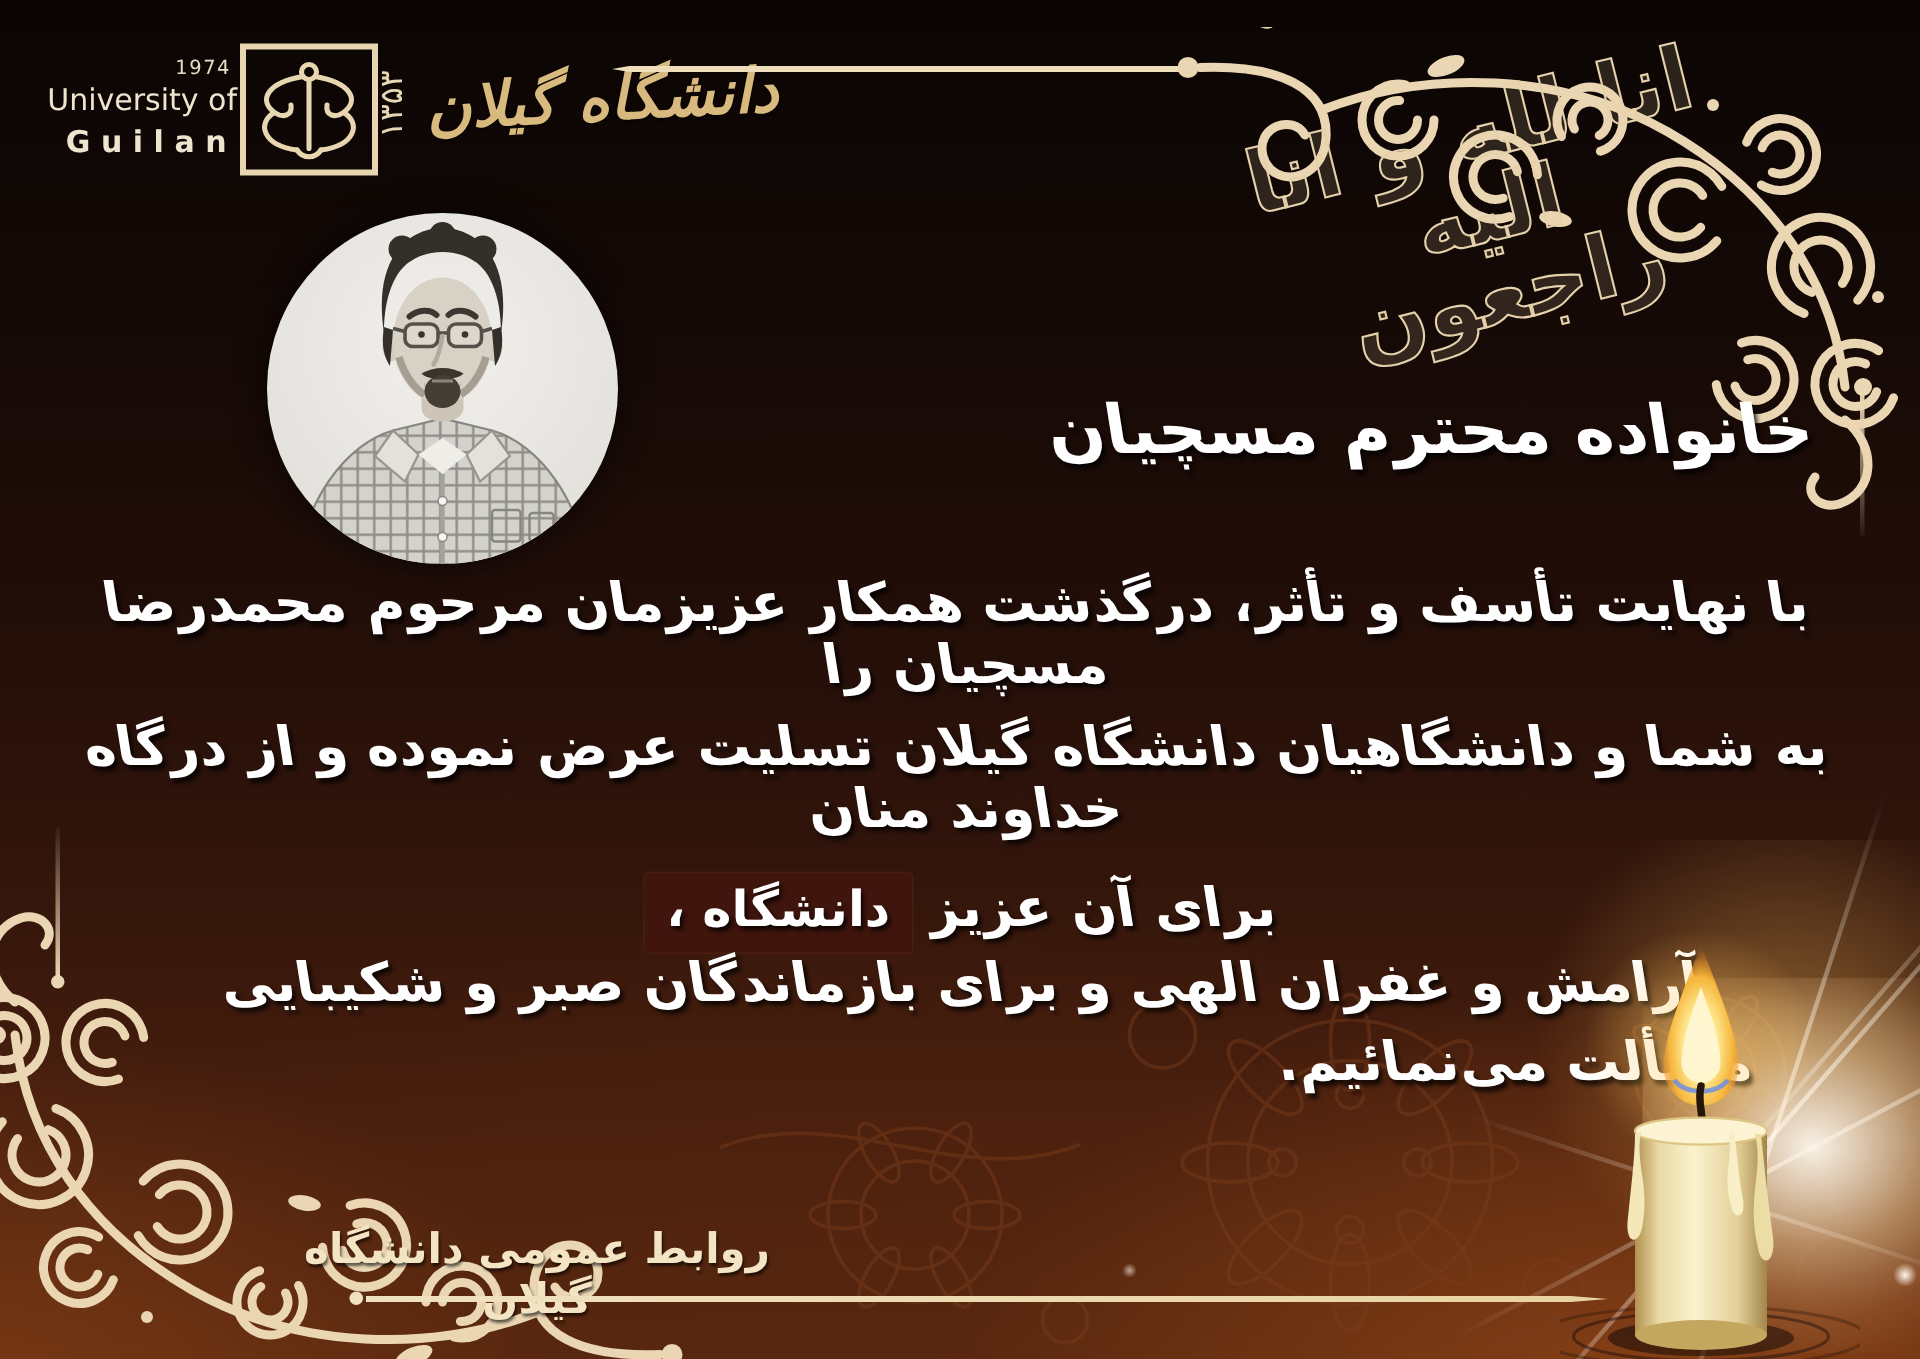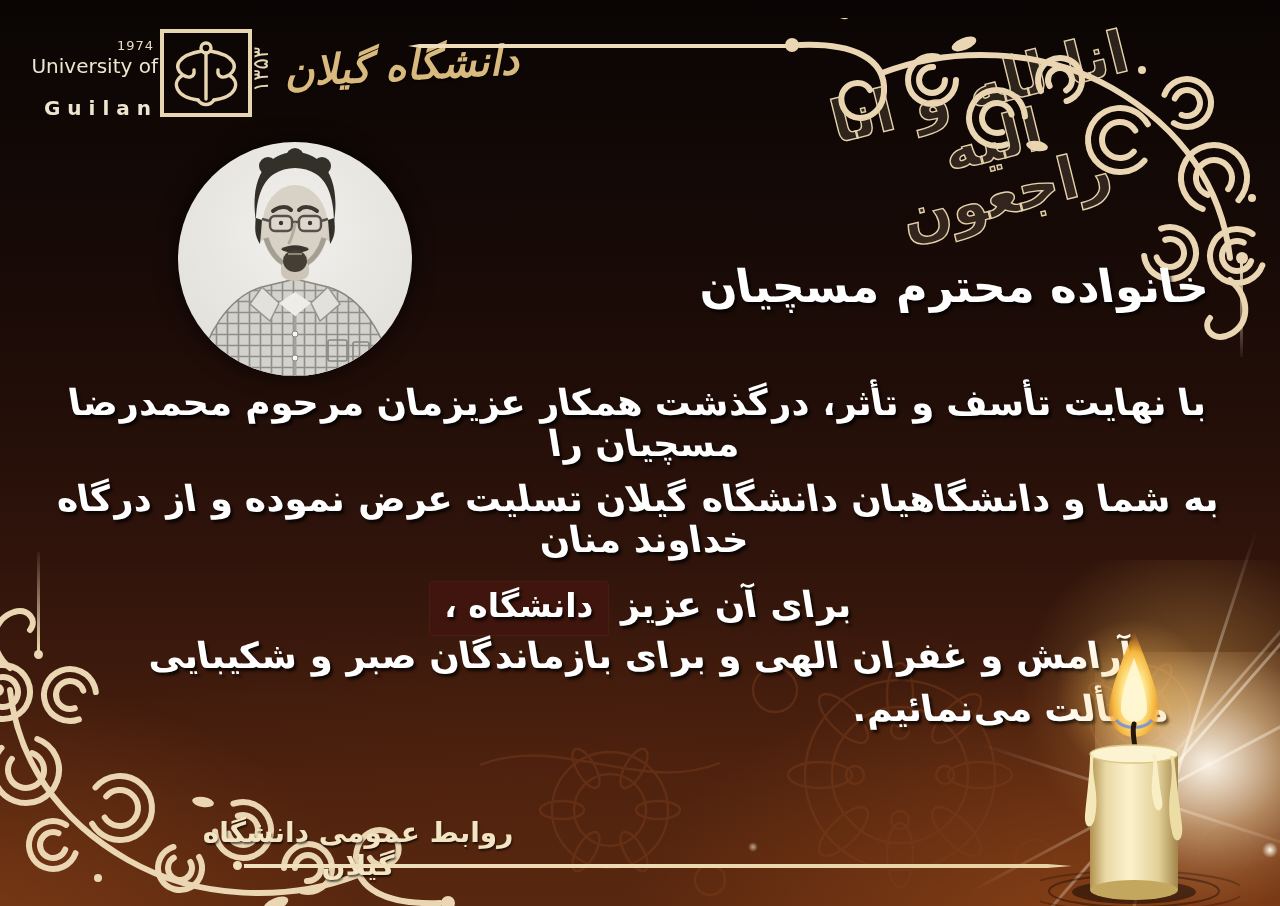--- a/index.html
+++ b/index.html
@@ -26,21 +26,21 @@
   .ray3{left:955px;top:748px;width:460px;transform:rotate(-72deg);opacity:.8;}
   .ray4{left:970px;top:798px;width:360px;transform:rotate(18deg);opacity:.45;}
   .ray5{left:1080px;top:688px;width:300px;transform:rotate(-49deg);opacity:.5;}
   .spark{border-radius:50%;background:radial-gradient(circle,#fff8ea,rgba(255,240,210,0) 70%);}
   .spark1{left:1262px;top:842px;width:16px;height:16px;}
   .spark2{left:748px;top:842px;width:10px;height:10px;opacity:.6;}
   
   .logo-en{left:30px;top:38px;width:128px;color:#efe5cf;text-align:right;}
   .logo-year{font-size:13px;letter-spacing:1px;color:#e8dcc2;padding-right:4px;}
   .logo-l1{font-size:20px;margin-top:1px;}
-  .logo-l2{font-size:20px;font-weight:bold;letter-spacing:7px;margin-top:18px;}
+  .logo-l2{font-size:20px;font-weight:bold;letter-spacing:7px;margin-top:4px;}
   .emblem{left:158px;top:27px;width:96px;height:92px;}
   .year-fa{left:247px;top:52px;width:28px;color:#e7d8b4;font-size:21px;
     transform:rotate(-90deg);transform-origin:center;white-space:nowrap;top:66px;}
   .name-fa{left:284px;top:42px;font-size:41px;font-weight:bold;font-style:italic;
     color:#d9ba7e;direction:rtl;text-shadow:0 1px 2px rgba(0,0,0,.6);transform:rotate(-3deg);}
   
   .topline{left:408px;top:44px;width:382px;height:4px;background:#eedcba;
     clip-path:polygon(0 50%,3% 0,100% 0,100% 100%,3% 100%);}
   .ornament{width:500px;height:330px;}
   .orn-tr{left:782px;top:18px;}

